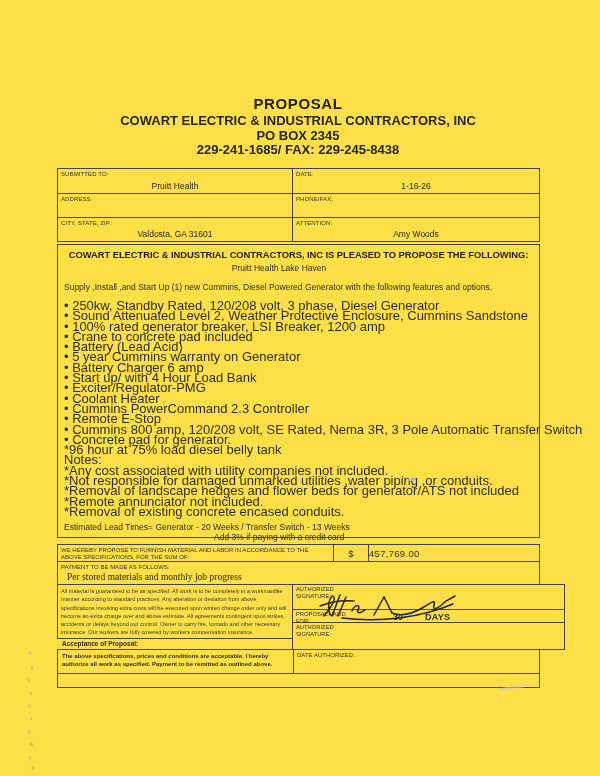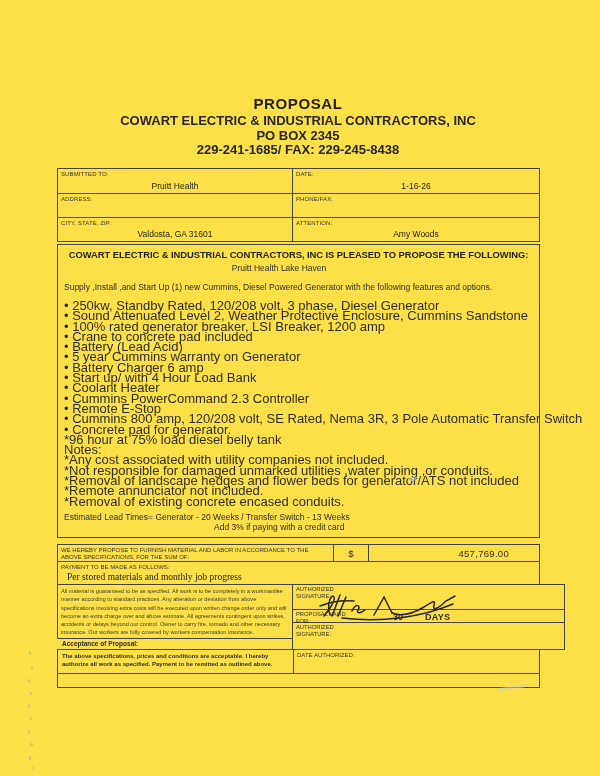--- a/index.html
+++ b/index.html
@@ -36,21 +36,21 @@
   .spec-line { font-size:13px; line-height:10.3px; white-space:nowrap; }
   .lead-time { font-size:8.5px; margin-top:5px; }
   .credit-note { font-size:8.5px; margin-left:150px; line-height:10.3px; }
   
   .sum-row {
     position:absolute; left:57px; top:544px; width:483px; height:18px;
     border:1px solid #454545; display:grid; grid-template-columns:276px 35px 1fr;
   }
   .sum-label { font-size:6px; line-height:7px; padding:1.5px 3px; border-right:1px solid #454545; color:#333; }
   .sum-currency { border-right:1px solid #454545; text-align:center; font-size:9.5px; padding-top:2.5px; }
-  .sum-amount { text-align:right; font-size:9.5px; padding-top:2.5px; padding-right:30px; letter-spacing:.3px; }
+  .sum-amount { text-align:left; font-size:9.5px; padding-top:2.5px; padding-right:30px; letter-spacing:.3px; }
   
   .payment-row {
     position:absolute; left:57px; top:561px; width:483px; height:24px;
     border:1px solid #454545; padding:1.5px 3px;
   }
   .payment-label { font-size:6px; color:#333; }
   .payment-value { font-family:"Liberation Serif","DejaVu Serif",serif; font-size:9.5px; margin:2px 0 0 6px; color:#222; }
   
   .terms-left {
     position:absolute; left:57px; top:584px; width:236px; height:55px;
@@ -123,20 +123,21 @@
     <div class="main-intro">Supply ,Install ,and Start Up (1) new Cummins, Diesel Powered Generator with the following features and options.</div>
     <div class="spec-lines">
       <div class="spec-line">• 250kw, Standby Rated, 120/208 volt, 3 phase, Diesel Generator</div>
       <div class="spec-line">• Sound Attenuated Level 2, Weather Protective Enclosure, Cummins Sandstone</div>
       <div class="spec-line">• 100% rated generator breaker, LSI Breaker, 1200 amp</div>
       <div class="spec-line">• Crane to concrete pad included</div>
       <div class="spec-line">• Battery (Lead Acid)</div>
       <div class="spec-line">• 5 year Cummins warranty on Generator</div>
       <div class="spec-line">• Battery Charger 6 amp</div>
       <div class="spec-line">• Start up/ with 4 Hour Load Bank</div>
+      <div class="spec-line">• Exciter/Regulator-PMG</div>
       <div class="spec-line">• Coolant Heater</div>
       <div class="spec-line">• Cummins PowerCommand 2.3 Controller</div>
       <div class="spec-line">• Remote E-Stop</div>
       <div class="spec-line">• Cummins 800 amp, 120/208 volt, SE Rated, Nema 3R, 3 Pole Automatic Transfer Switch</div>
       <div class="spec-line">• Concrete pad for generator.</div>
       <div class="spec-line">*96 hour at 75% load diesel belly tank</div>
       <div class="spec-line">Notes:</div>
       <div class="spec-line">*Any cost associated with utility companies not included.</div>
       <div class="spec-line">*Not responsible for damaged unmarked utilities ,water piping ,or conduits.</div>
       <div class="spec-line">*Removal of landscape hedges and flower beds for generator/ATS not included</div>

